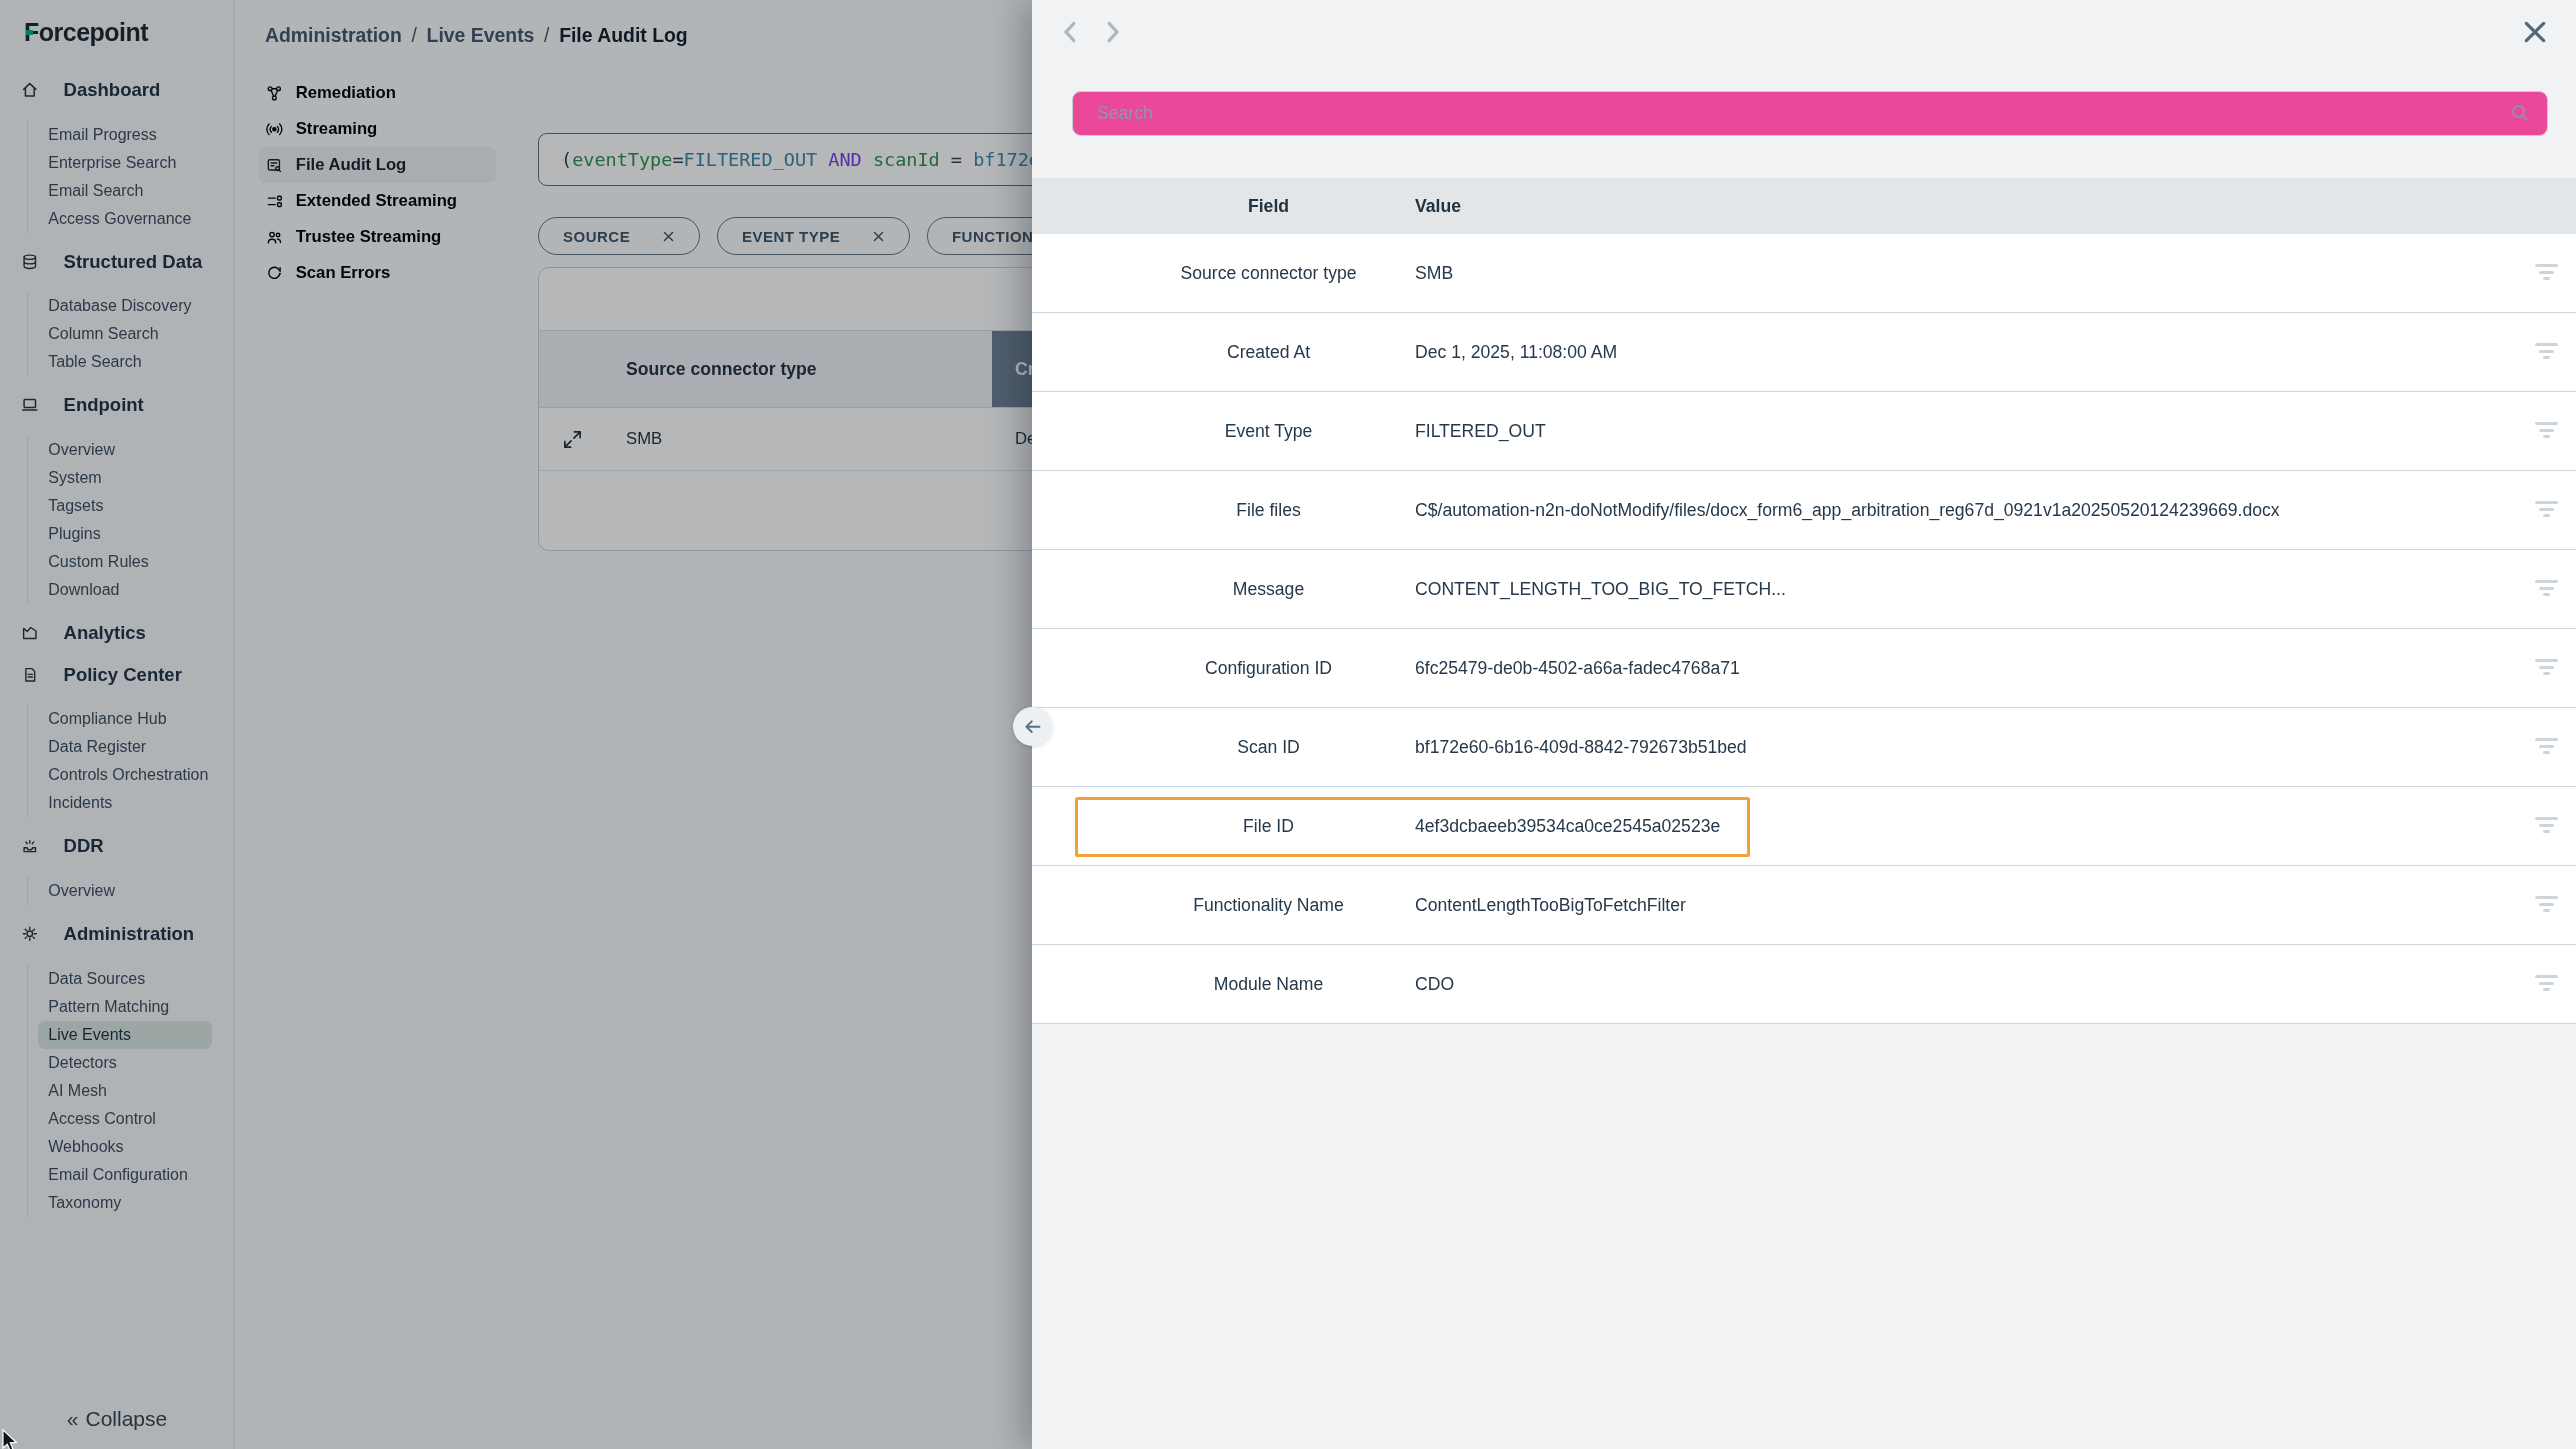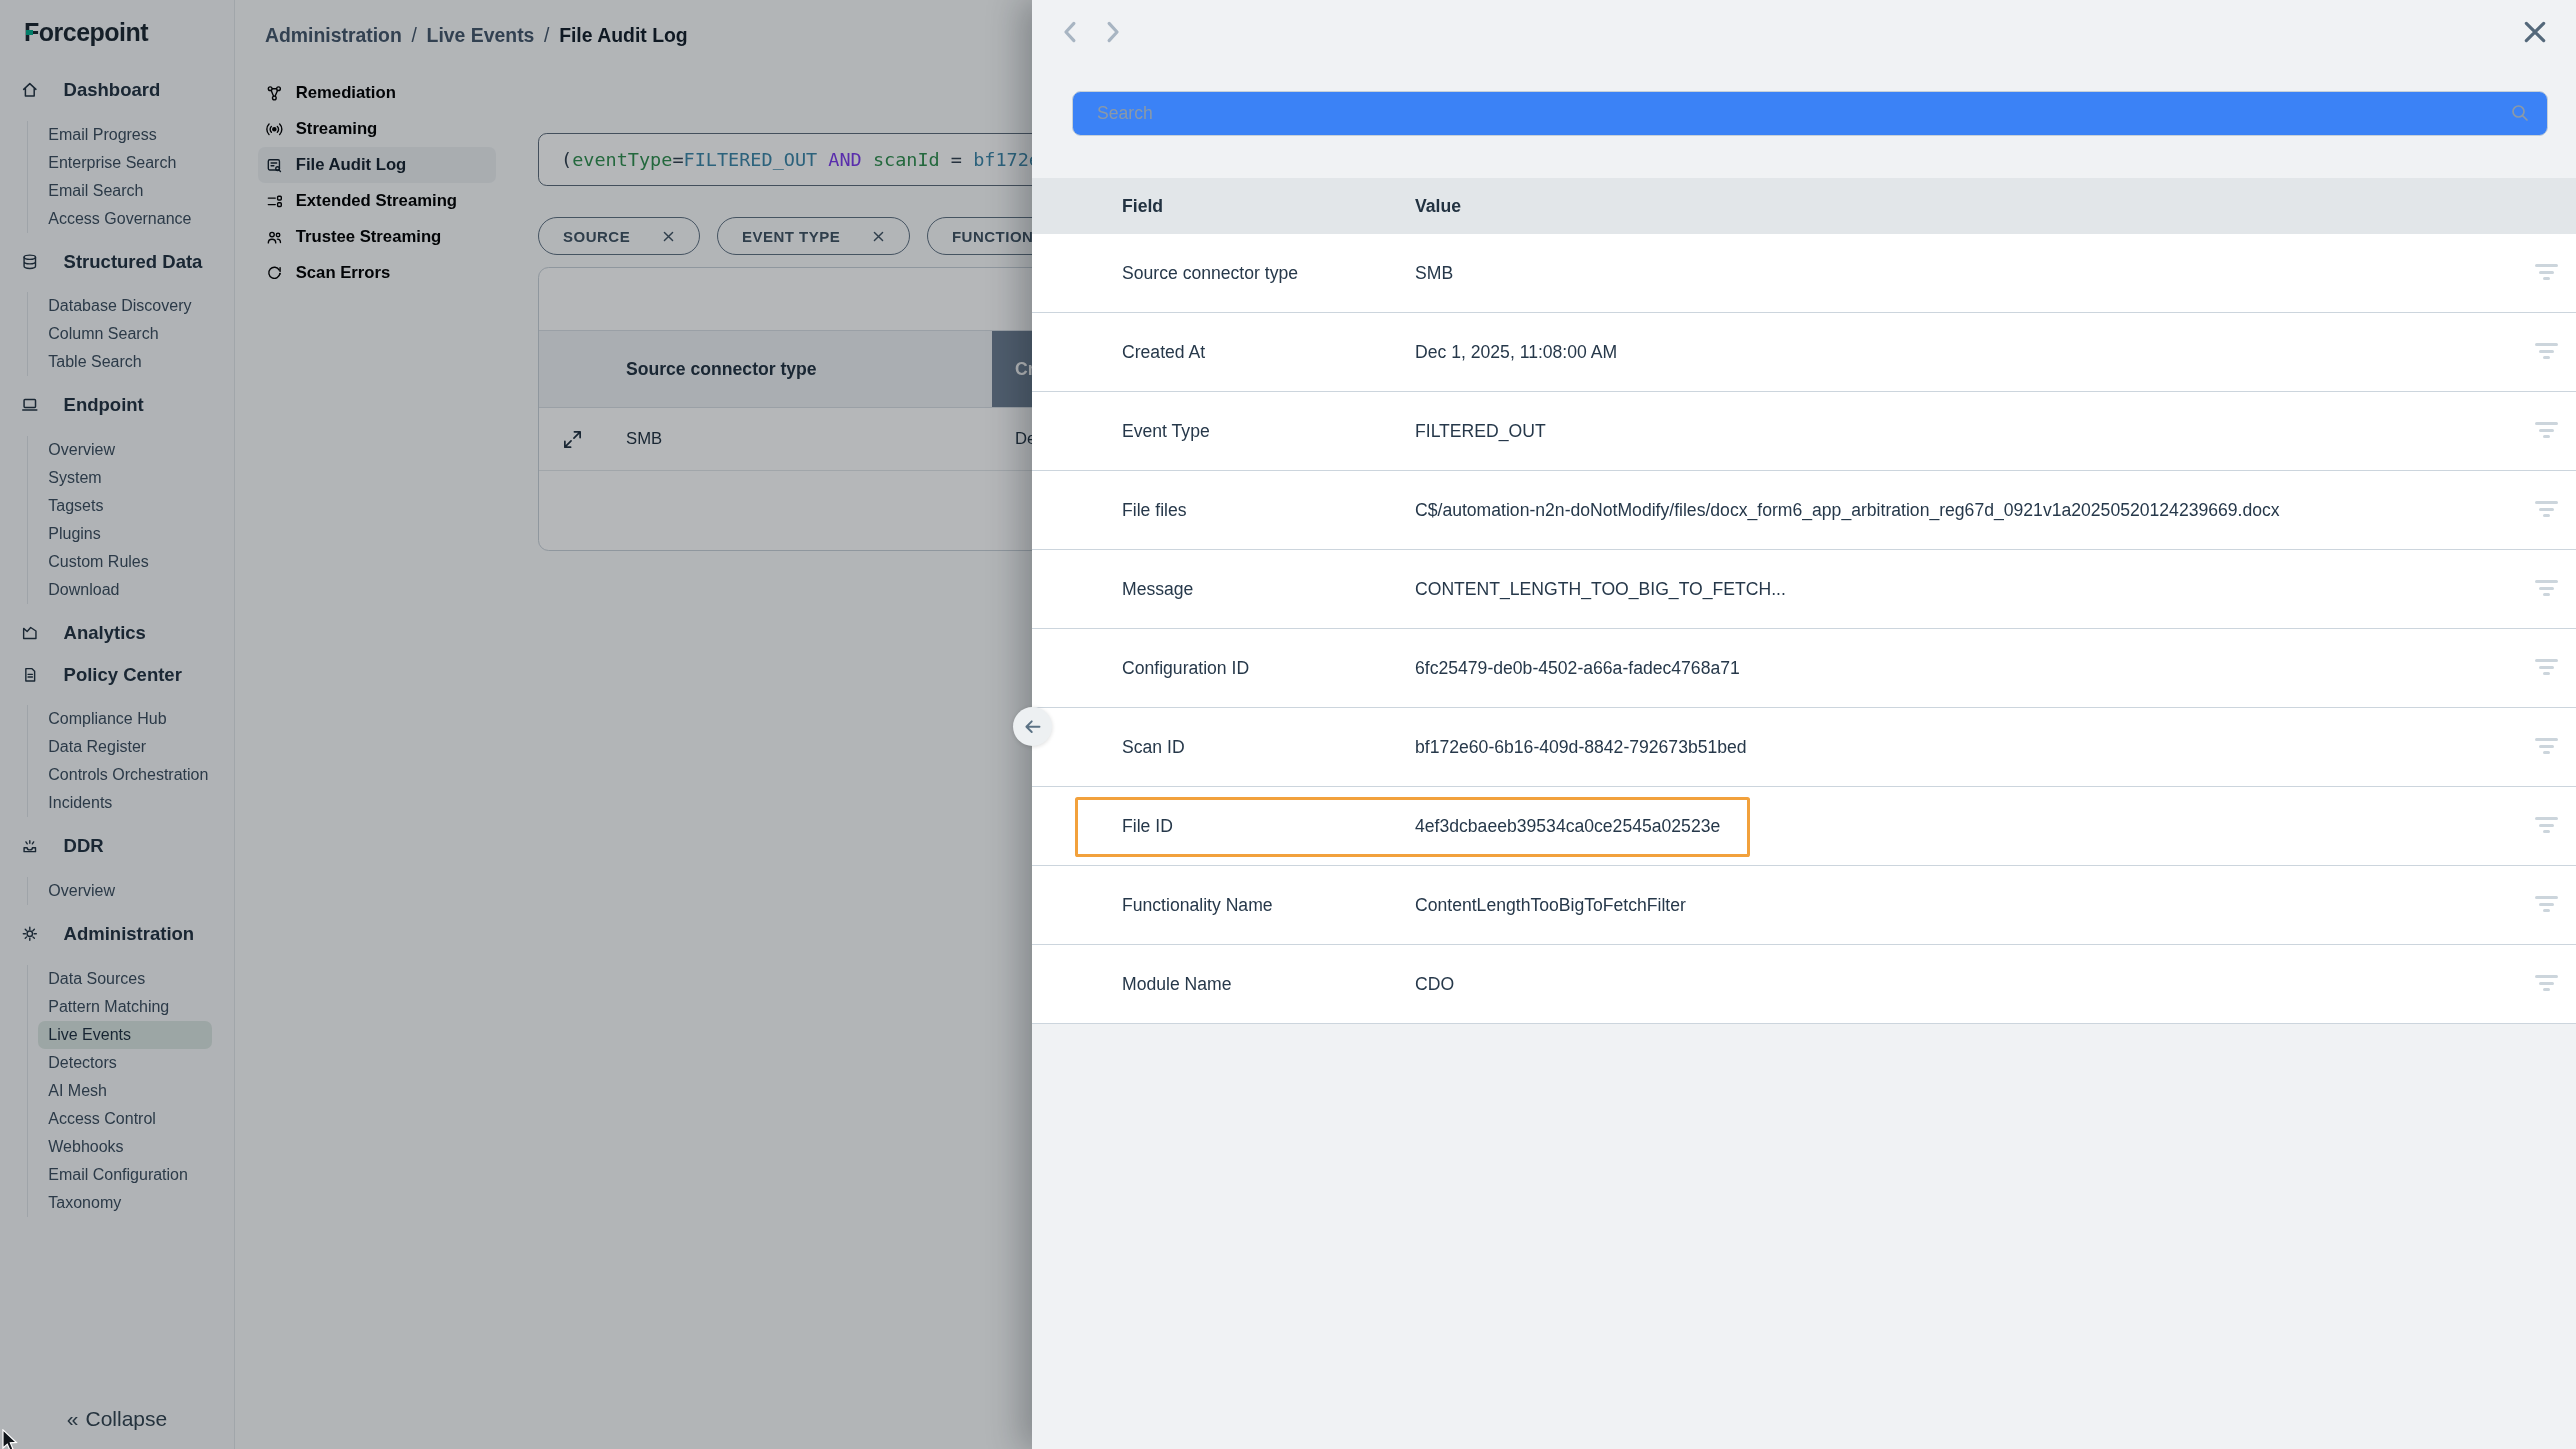--- a/index.html
+++ b/index.html
@@ -53,27 +53,27 @@
   
   .dim { position:absolute; left:0; top:0; width:1032px; height:1450px; background:rgba(10,16,22,0.30); z-index:5; }
 
   
   .drawer { position:absolute; left:1032px; top:0; width:1544px; height:1450px; background:#f0f2f4; z-index:6; box-shadow:-10.6px 0 32px rgba(15,22,30,0.28); }
   .nav-arrow { position:absolute; top:19.4px; width:26px; height:26px; background:none; border:none; cursor:pointer; color:#a8b5c2; }
   .nav-arrow.back { left:26px; }
   .nav-arrow.fwd { left:67px; }
   .close-btn { position:absolute; top:19.4px; right:28px; width:26px; height:26px; background:none; border:none; cursor:pointer; color:#54687a; }
   .search-wrap { position:absolute; left:40px; top:91px; width:1476px; height:45px; }
-  .search-wrap input { width:100%; height:100%; background:#3b82f6; border:0.9px solid #c6d0d8; border-radius:8.8px; padding:0 53px 0 24px; font-size:17.6px; font-family:"Liberation Sans", sans-serif; color:#2b3b4e; outline:none; }
+  .search-wrap input { width:100%; height:100%; background:#ec4899; border:0.9px solid #c6d0d8; border-radius:8.8px; padding:0 53px 0 24px; font-size:17.6px; font-family:"Liberation Sans", sans-serif; color:#2b3b4e; outline:none; }
   .search-wrap input::placeholder { color:#8a99a8; }
   .search-wrap .mag { position:absolute; right:17.6px; top:12.3px; width:20px; height:20px; color:#8a99a8; }
 
   .dtable { position:absolute; left:0; top:178px; width:1544px; background:#fff; }
   .dhead { height:56px; background:#e2e6e9; display:flex; align-items:center; font-weight:700; font-size:17.6px; color:#223241; }
-  .col-f { padding-left:90px; width:383px; flex:none; }
+  .col-f { padding-left:90px; width:383px; flex:none;text-align:center; }
   .col-v { flex:1; white-space:nowrap; overflow:hidden; }
   .drow { height:79px; display:flex; align-items:center; font-size:17.6px; color:#26384a; border-bottom:0.9px solid #ccd5dd; position:relative; background:#fff; }
   .drow .filter { position:absolute; right:17.6px; top:50%; margin-top:-8.8px; width:23px; height:17.6px; cursor:pointer; }
   .filter i { display:block; background:#ccd5dc; height:3.1px; border-radius:1.8px; margin:0 auto 3.5px auto; }
   .filter i:nth-child(1){ width:23px; } .filter i:nth-child(2){ width:15px; } .filter i:nth-child(3){ width:7px; margin-bottom:0; }
   .hl-box { position:absolute; left:43px; top:9.7px; width:675px; height:60px; border:3.5px solid #f2a13c; border-radius:2.6px; pointer-events:none; }
 
   .back-fab { position:absolute; left:1013px; top:707px; width:39px; height:39px; border-radius:50%; background:#edf0f2; z-index:7; border:none; display:flex; align-items:center; justify-content:center; cursor:pointer; box-shadow:0 0.9px 4.4px rgba(0,0,0,0.14); color:#5b7285; }
   .back-fab svg { width:19.4px; height:19.4px; }
 

